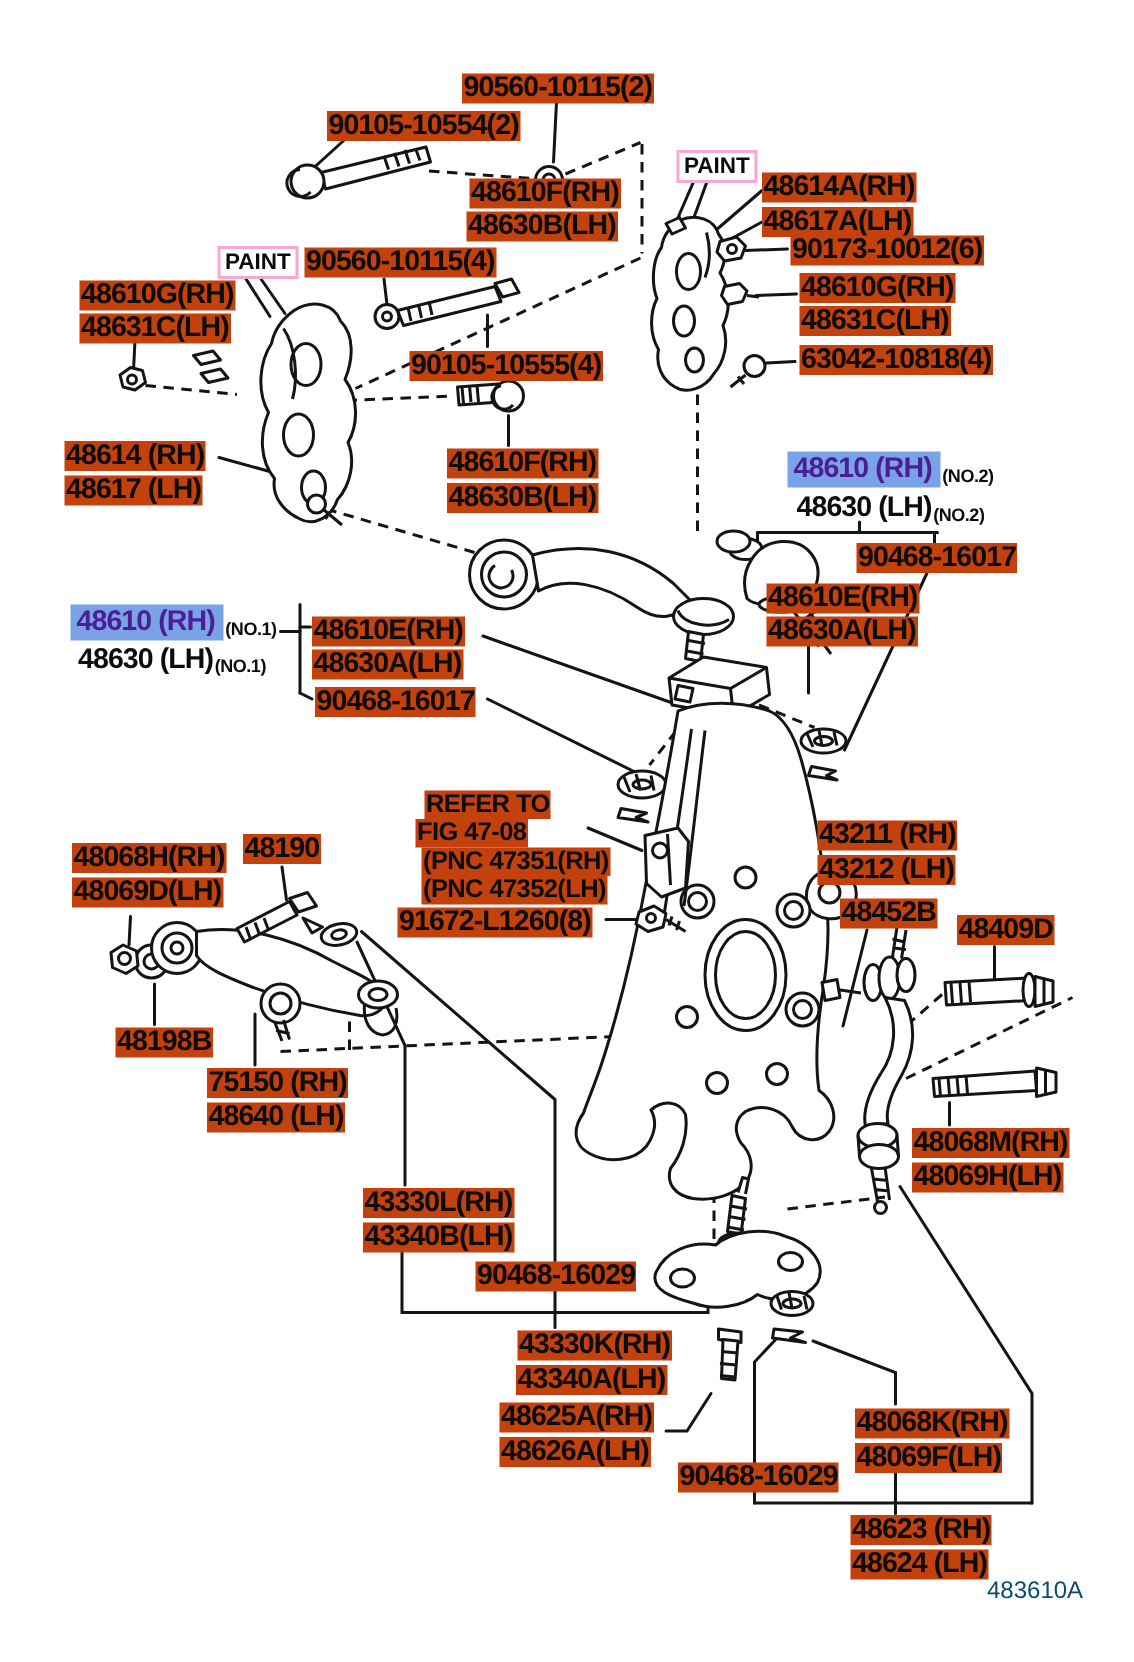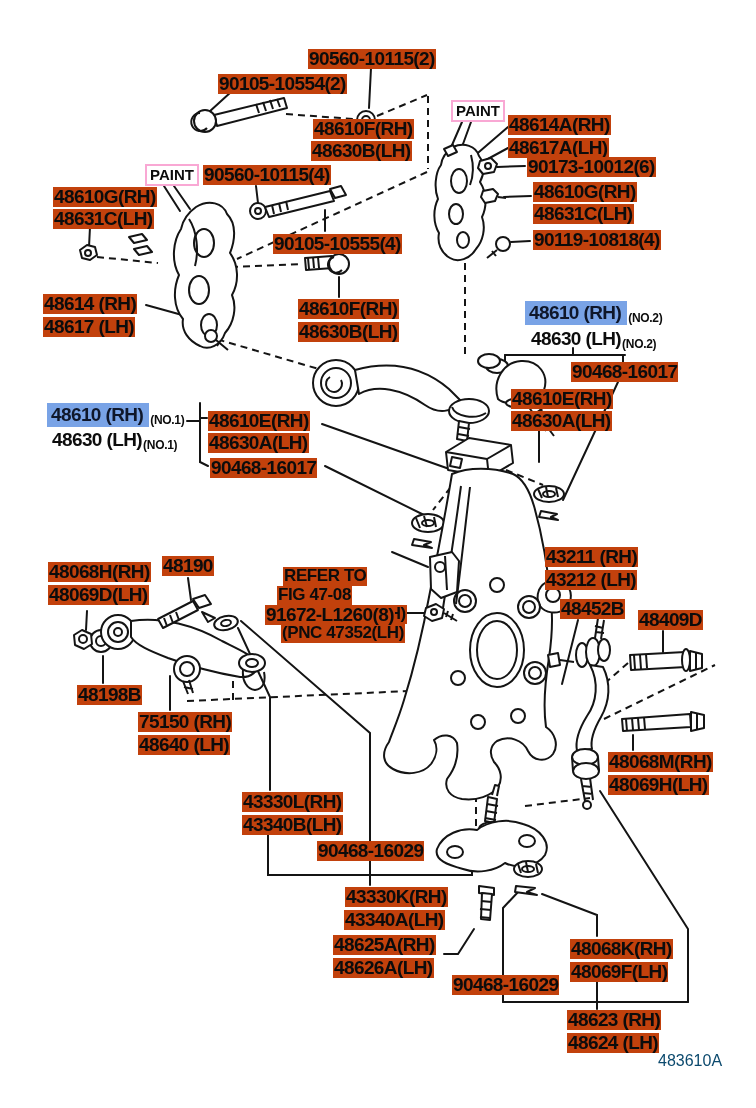--- a/index.html
+++ b/index.html
@@ -1,24 +1,24 @@
 <!DOCTYPE html>
 <html><head>
 <meta charset="utf-8">
 <style>
   html,body{margin:0;padding:0;background:#fff;}
   .stage{position:relative;width:756px;height:1108px;background:#fff;overflow:hidden;
          font-family:"Liberation Sans",sans-serif;}
   .art{position:absolute;left:0;top:0;}
   .lbl{position:absolute;font:bold 19px/1.05 "Liberation Sans",sans-serif;
        letter-spacing:-0.6px;color:#0c0c0c;white-space:nowrap;background:#c2410c;padding:0 1px;}
-  .sm{font:bold 17px/1.1 "Liberation Sans",sans-serif;letter-spacing:-0.4px;margin-top:40px;}
+  .sm{font:bold 17px/1.1 "Liberation Sans",sans-serif;letter-spacing:-0.4px;}
   .note{font:bold 12px "Liberation Sans",sans-serif;letter-spacing:-0.3px;color:#0c0c0c;
         background:#fff;position:relative;top:3px;margin-left:1px;}
-  .hl{background:#79A3E6;color:#0f172a;padding:1px 6px 2px 4px;}
+  .hl{background:#79A3E6;color:#4c1d95;padding:1px 6px 2px 4px;}
   .hlwrap{background:transparent;padding:0;}
   .paintbox{position:absolute;border:2px solid #f9a8d4;background:#fff;
             font:bold 15px/18px "Liberation Sans",sans-serif;padding:0 3px;color:#0c0c0c;}
   .code{position:absolute;font:400 16px "Liberation Sans",sans-serif;color:#0c4a6e;letter-spacing:0;}
 </style>
 </head>
 <body>
 
 <div class="stage">
 
@@ -288,21 +288,21 @@
 <div class="lbl" style="left:308px;top:49px">90560-10115(2)</div>
 <div class="lbl" style="left:218px;top:74px">90105-10554(2)</div>
 <div class="lbl" style="left:313px;top:119px">48610F(RH)</div>
 <div class="lbl" style="left:311px;top:141px">48630B(LH)</div>
 <div class="paintbox" style="left:451px;top:100px">PAINT</div>
 <div class="lbl" style="left:508px;top:115px">48614A(RH)</div>
 <div class="lbl" style="left:508px;top:138px">48617A(LH)</div>
 <div class="lbl" style="left:527px;top:157px">90173-10012(6)</div>
 <div class="lbl" style="left:533px;top:182px">48610G(RH)</div>
 <div class="lbl" style="left:533px;top:204px">48631C(LH)</div>
-<div class="lbl" style="left:533px;top:230px">90119-10818(4)</div>
+<div class="lbl" style="left:533px;top:230px">63042-10818(4)</div>
 <div class="paintbox" style="left:145px;top:164px">PAINT</div>
 <div class="lbl" style="left:203px;top:165px">90560-10115(4)</div>
 <div class="lbl" style="left:53px;top:187px">48610G(RH)</div>
 <div class="lbl" style="left:53px;top:209px">48631C(LH)</div>
 <div class="lbl" style="left:273px;top:234px">90105-10555(4)</div>
 <div class="lbl" style="left:43px;top:294px">48614 (RH)</div>
 <div class="lbl" style="left:43px;top:317px">48617 (LH)</div>
 <div class="lbl" style="left:298px;top:299px">48610F(RH)</div>
 <div class="lbl" style="left:298px;top:322px">48630B(LH)</div>
 

